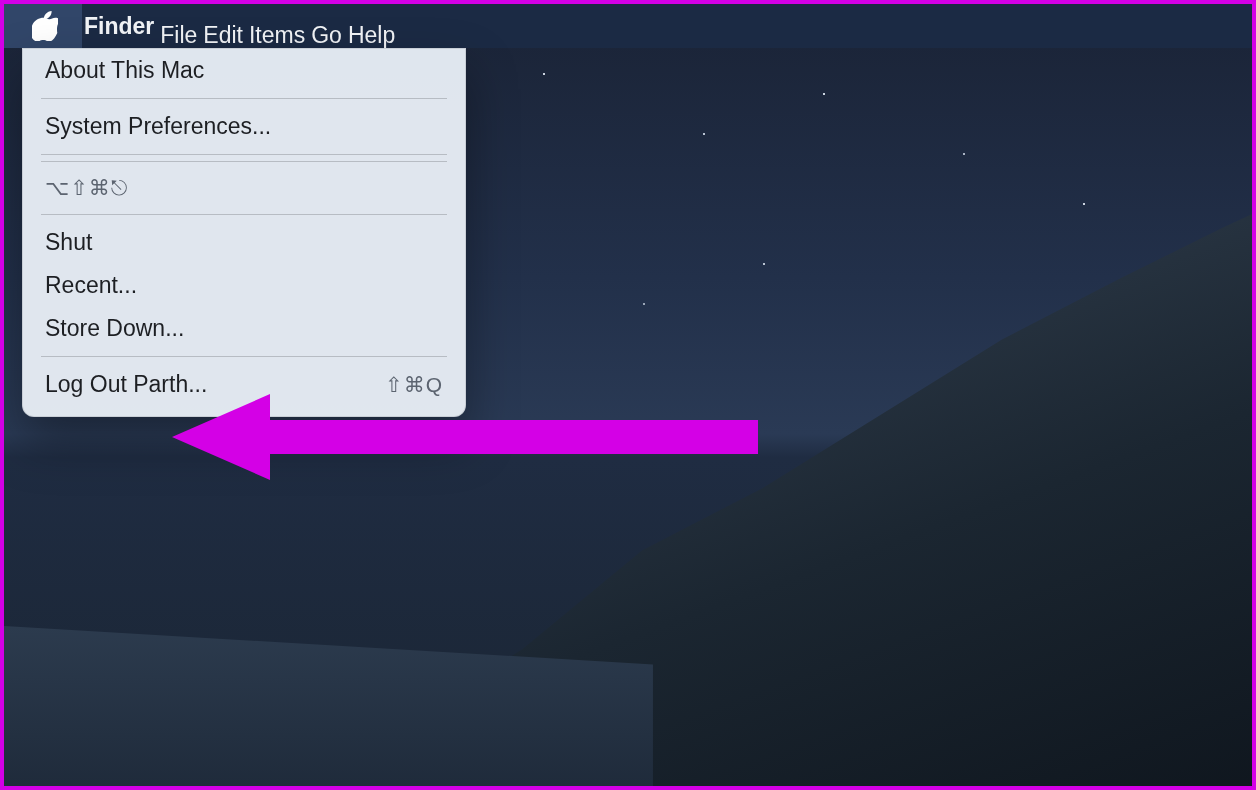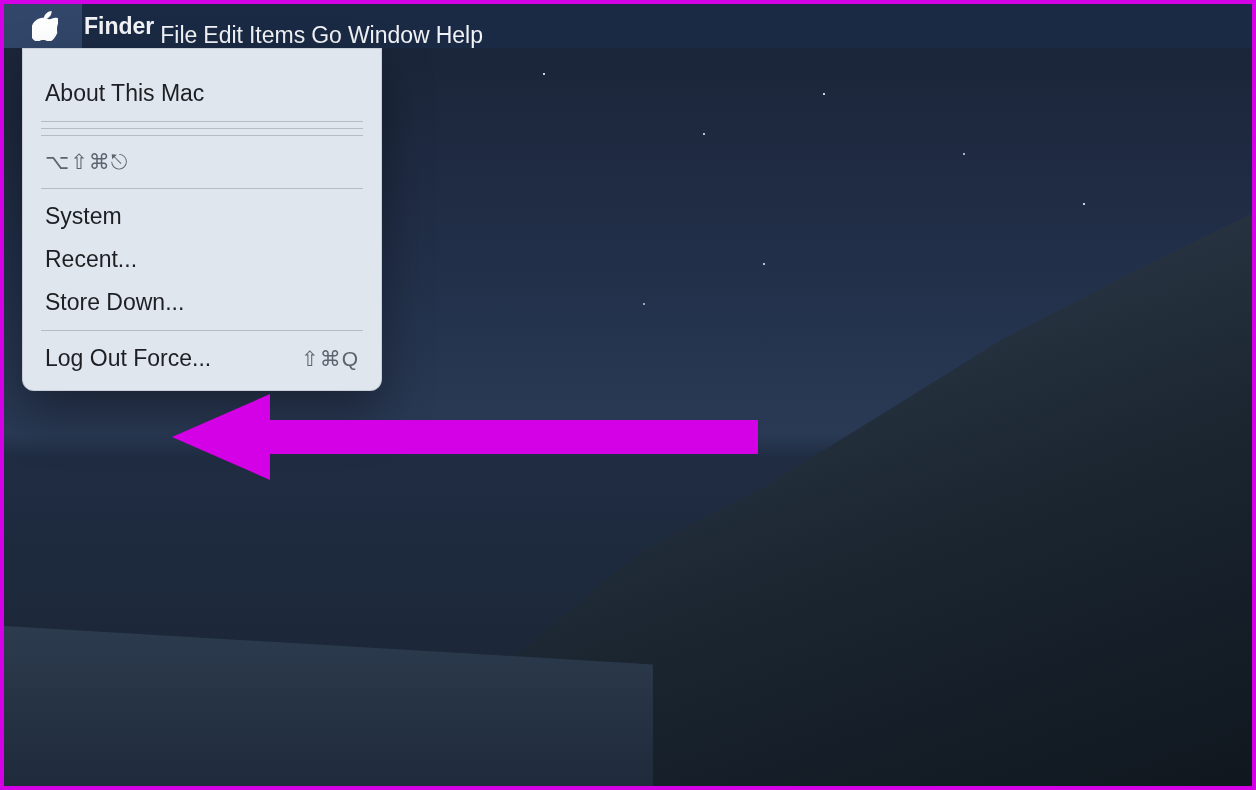--- a/index.html
+++ b/index.html
@@ -42,26 +42,26 @@
     height: 44px; display: flex; align-items: center; padding: 0 2px;
   }
   .apple-btn { background: #314669; padding: 0 24px 0 28px; }
   .apple-btn svg { fill: #fff; width: 26px; height: 30px; display: block; }
   .menubar-item { cursor: default; }
   .menubar-item.bold { font-weight: 700; }
   .menubar-item + .menubar-item { margin-left: 2px; margin-top: 19px; }
 
   
   .dropdown {
-    position: absolute; top: 44px; left: 18px; width: 360px;
+    position: absolute; top: 44px; left: 18px; width: 444px;
     background: rgba(230,236,244,0.97);
     border: 1px solid rgba(0,0,0,0.10);
     border-radius: 0 0 12px 12px;
     box-shadow: 0 24px 50px rgba(0,0,0,0.35);
-    padding: 23px 0 10px;
+    padding: 0 0 10px;
     color: #1d1f23;
     font-size: 23px;
   }
   .menu-item {
     display: flex; align-items: center; justify-content: space-between;
     padding: 8px 22px;
     cursor: default;
   }
   .menu-item .shortcut { color: #5c6470; font-size: 21px; letter-spacing: 1px; }
   .menu-item .chevron { color: #1d1f23; font-size: 22px; }
@@ -85,47 +85,49 @@
   <div class="apple-btn">
     <svg viewBox="0 0 170 200" aria-hidden="true">
       <path d="M129 0c1 15-5 29-14 39-9 11-24 19-38 18-2-14 5-29 14-39C100 8 116 1 129 0zM167 147c-5 11-8 16-15 26-9 14-23 31-40 31-15 0-19-10-39-10s-25 10-39 10c-17 0-30-16-40-30C-19 134-3 77 32 57c13-8 29-12 43-12 15 0 24 10 39 10 14 0 23-10 40-10 14 0 29 5 40 16-35 19-30 69-27 86z"></path>
     </svg>
   </div>
   <div class="menubar-item bold">Finder</div>
   <div class="menubar-item">File</div>
   <div class="menubar-item">Edit</div>
   <div class="menubar-item">Items</div>
   <div class="menubar-item">Go</div>
-  <div class="menubar-item">Window</div>
   <div class="menubar-item">Help</div>
 </div>
 
 <div class="dropdown">
   <div class="menu-item">
     <span>About This Mac</span>
   </div>
   <div class="menu-sep"></div>
+  <div class="menu-item">
+    <span>System Preferences...</span>
+  </div>
   <div class="menu-sep"></div>
   <div class="menu-sep"></div>
   <div class="menu-item">
     <span class="shortcut">⌥⇧⌘⎋</span>
   </div>
   <div class="menu-sep"></div>
   <div class="menu-item">
-    <span>System</span>
+    <span>Shut</span>
   </div>
   <div class="menu-item">
     <span>Recent...</span>
   </div>
   <div class="menu-item">
     <span>Store Down...</span>
   </div>
   <div class="menu-sep"></div>
   <div class="menu-item">
-    <span>Log Out Force...</span>
+    <span>Log Out Parth...</span>
     <span class="shortcut">⇧⌘Q</span>
   </div>
 </div>
 
 <svg class="annot-arrow" viewBox="0 0 590 90">
   <g fill="#d400e6">
     <polygon points="0,45 98,2 98,28 586,28 586,62 98,62 98,88"></polygon>
   </g>
 </svg>
 

